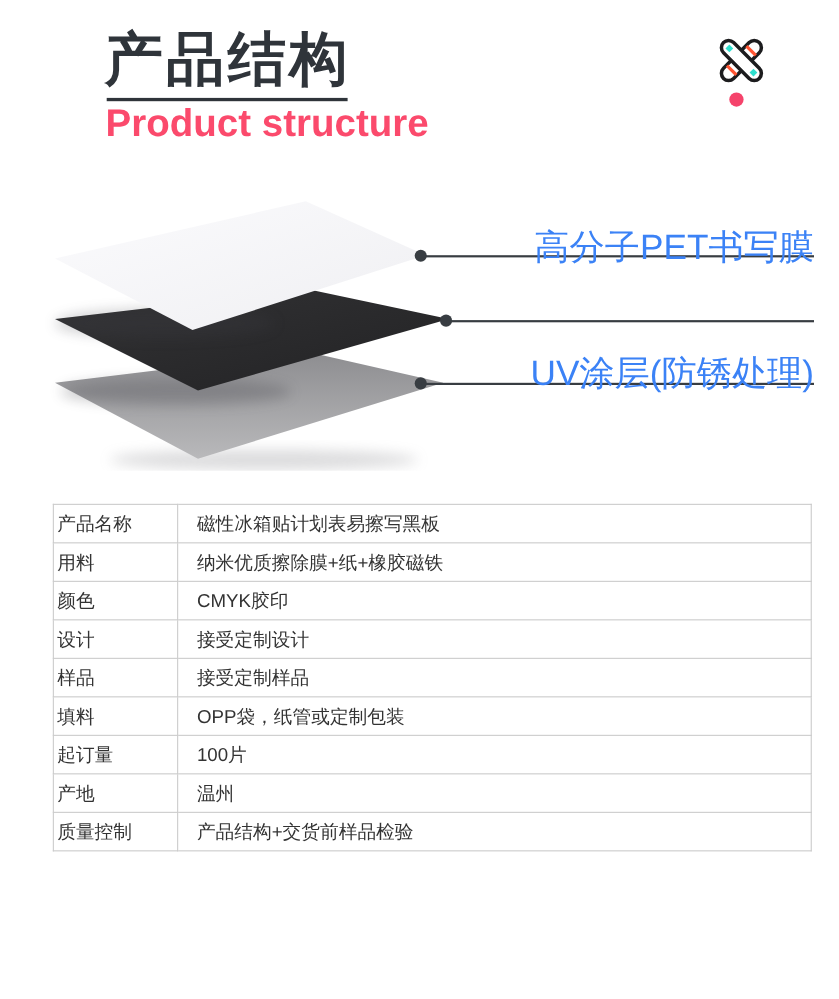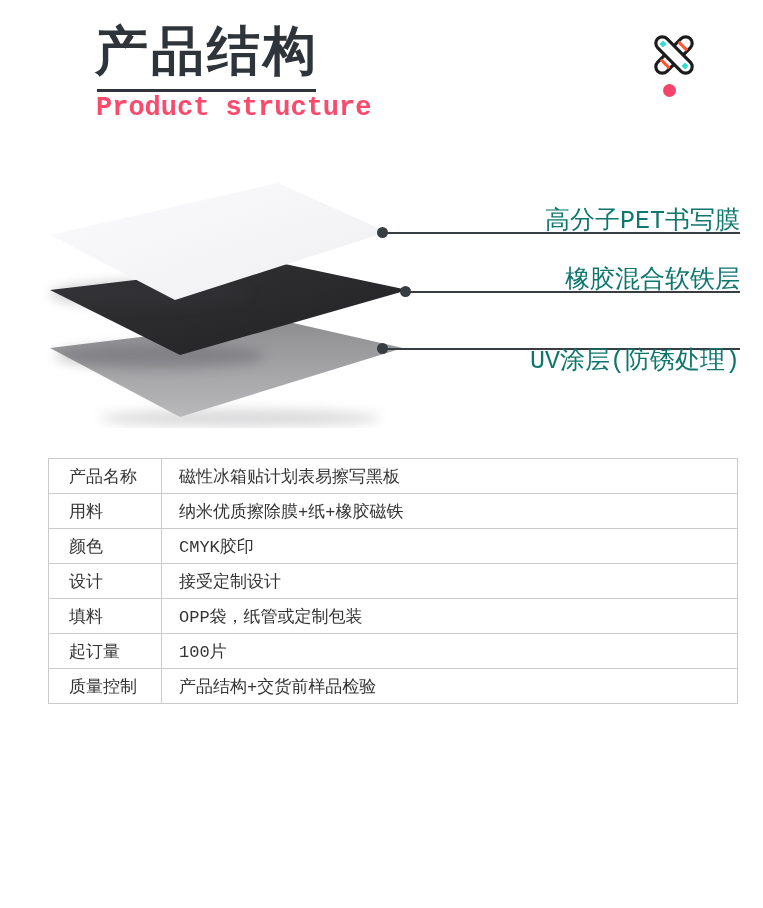--- a/index.html
+++ b/index.html
@@ -1,63 +1,63 @@
 <!DOCTYPE html>
 <html><head>
 <meta charset="utf-8">
 <style>
   * { margin:0; padding:0; box-sizing:border-box; }
   html,body { background:#ffffff; }
   .page {
     position:relative; width:763px; height:908px; margin:0 auto;
     background:#ffffff; overflow:hidden;
-    font-family:Liberation Mono, monospace;
+    font-family:Liberation Sans, sans-serif;
     color:#32373c;
   }
   
   .title {
     position:absolute; left:95px; top:26px;
     font-size:53px; font-weight:bold; letter-spacing:3px;
     color:#2f343a; line-height:1.1; white-space:nowrap;
   }
   .title-underline {
     position:absolute; left:97px; top:89px; width:219px; height:3px;
     background:#2f343a;
   }
   .subtitle {
     position:absolute; left:96px; top:93px;
-    font-size:27px; font-weight:bold; letter-spacing:0px;
+    font-size:35px; font-weight:bold; letter-spacing:0px;
     color:#fb4a6c; white-space:nowrap;
   }
   .brand-icon { position:absolute; left:648px; top:30px; }
   .brand-dot {
     position:absolute; left:663px; top:84px; width:13px; height:13px;
     border-radius:50%; background:#f5436b;
   }
   
   .diagram { position:absolute; left:40px; top:168px; }
   .leader-line { position:absolute; height:2px; background:#383d42; }
   .leader-dot {
     position:absolute; width:11px; height:11px; border-radius:50%;
     background:#383d42;
   }
   .layer-label {
     position:absolute; right:23px; text-align:left;
-    font-size:25px; color:#0f766e; white-space:nowrap;
+    font-size:32px; color:#3b82f6; white-space:nowrap;
   }
   
   .spec-table {
     position:absolute; left:48px; top:458px; width:690px;
     border-collapse:collapse; table-layout:fixed;
   }
   .spec-table td {
     border:1px solid #cbcbcb; height:35px; vertical-align:middle;
     font-size:17px; color:#333333; overflow:hidden; white-space:nowrap;
   }
-  .spec-table td.k { width:113px; padding-left:20px; }
+  .spec-table td.k { width:113px; padding-left:3px; }
   .spec-table td.v { padding-left:17px;margin-top:25px; }
 </style>
 </head>
 <body>
 
 <div class="page">
 
   <div class="title">产品结构</div>
   <div class="title-underline"></div>
   <div class="subtitle">Product structure</div>
@@ -113,51 +113,58 @@
       <polygon points="10,67 238,15 347,64 135,132" fill="url(#gWhite)"></polygon>
     </svg>
   </div>
 
   <div class="leader-dot" style="left:377px; top:227px;"></div>
   <div class="leader-line" style="left:383px; top:232px; width:357px;"></div>
   <div class="layer-label" style="top:203px;">高分子PET书写膜</div>
 
   <div class="leader-dot" style="left:400px; top:286px;"></div>
   <div class="leader-line" style="left:406px; top:291px; width:334px;"></div>
-  <div class="layer-label" style="top:262px;">橡胶混合软铁层</div>
 
   <div class="leader-dot" style="left:377px; top:343px;"></div>
   <div class="leader-line" style="left:383px; top:348px; width:357px;"></div>
-  <div class="layer-label" style="top:318px;margin-top:25px;">UV涂层(防锈处理)</div>
+  <div class="layer-label" style="top:318px;">UV涂层(防锈处理)</div>
 
   <table class="spec-table">
     <tbody>
       <tr>
         <td class="k">产品名称</td>
         <td class="v">磁性冰箱贴计划表易擦写黑板</td>
       </tr>
       <tr>
         <td class="k">用料</td>
         <td class="v">纳米优质擦除膜+纸+橡胶磁铁</td>
       </tr>
       <tr>
         <td class="k">颜色</td>
         <td class="v">CMYK胶印</td>
       </tr>
       <tr>
         <td class="k">设计</td>
         <td class="v">接受定制设计</td>
       </tr>
       <tr>
+        <td class="k">样品</td>
+        <td class="v">接受定制样品</td>
+      </tr>
+      <tr>
         <td class="k">填料</td>
         <td class="v">OPP袋，纸管或定制包装</td>
       </tr>
       <tr>
         <td class="k">起订量</td>
         <td class="v">100片</td>
+      </tr>
+      <tr>
+        <td class="k">产地</td>
+        <td class="v">温州</td>
       </tr>
       <tr>
         <td class="k">质量控制</td>
         <td class="v">产品结构+交货前样品检验</td>
       </tr>
     </tbody>
   </table>
 
 </div>
 

